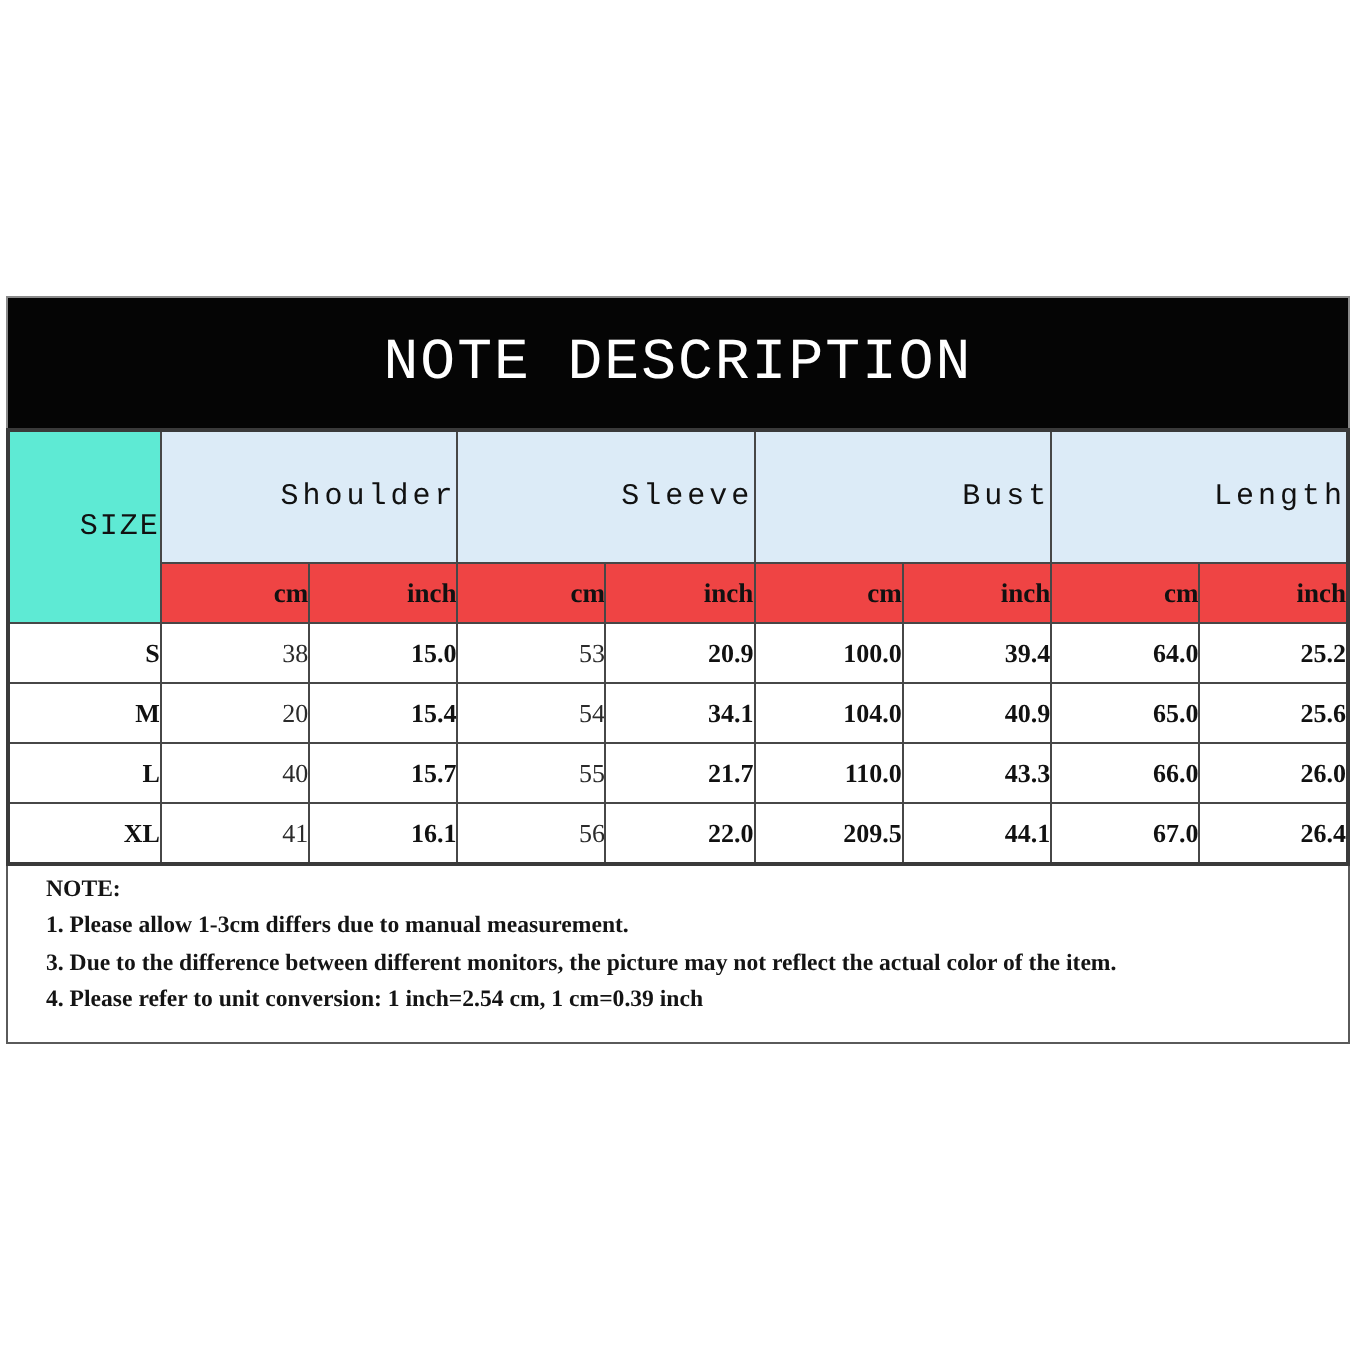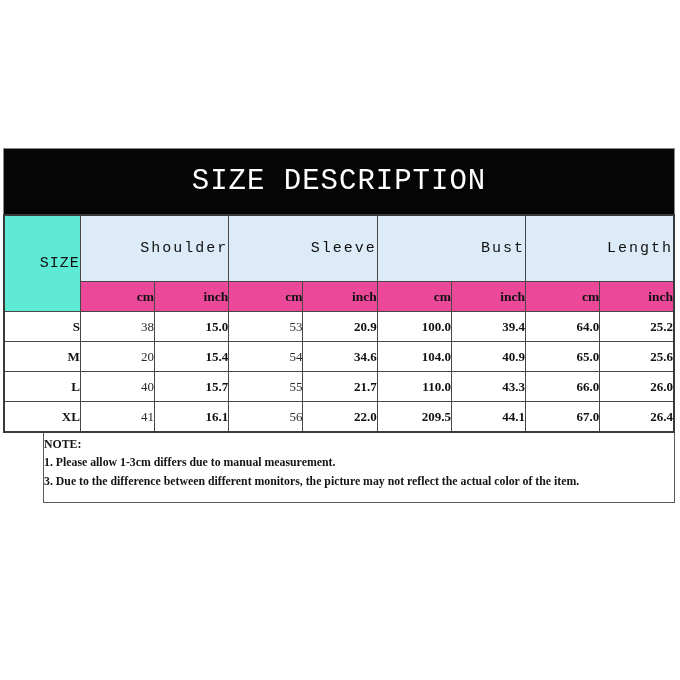--- a/index.html
+++ b/index.html
@@ -63,21 +63,21 @@
   }
   th.group-head {
     background: #dcebf7;
     height: 65px;
     font-family: "Liberation Mono", monospace;
     font-weight: 400;
     font-size: 15px;
     letter-spacing: 2px;
   }
   th.unit-head {
-    background: #ec4899;
+    background: #ef4444;
     height: 29px;
     font-family: "Liberation Serif", serif;
     font-weight: 700;
     font-size: 13.5px;
   }
   th.unit-head.dot { border-left: 1px dotted #555; }
   td.size-cell {
     height: 29px;
     font-weight: 700;
     font-size: 13px;
@@ -91,39 +91,38 @@
   }
   td.val.plain {
     font-weight: 400;
     color: #2b2b2b;
     margin-top: 44px;
   }
   .notes {
     border: 1px solid #5a5a5a;
     border-top: none;
     box-sizing: border-box;
-    padding: 2px 5px 12px 0;
+    padding: 2px 5px 12px 19px;
     font-family: "Liberation Serif", serif;
     font-weight: 700;
     font-size: 11.8px;
     line-height: 1.56;
     color: #141414;
     background: #ffffff;
-    margin-left: 40px;
   }
   .notes div { white-space: nowrap; }
 </style>
 </head>
 <body>
 
 <div class="page">
   <div class="sheet">
 
     <div class="title-bar">
-      <span>SIZE DESCRIPTION</span>
+      <span>NOTE DESCRIPTION</span>
     </div>
 
     <table class="size-table">
       <colgroup>
         <col class="c-size">
         <col>
           <col>
           <col>
           <col>
           <col>
@@ -160,21 +159,21 @@
           <td class="val">100.0</td>
           <td class="val">39.4</td>
           <td class="val">64.0</td>
           <td class="val">25.2</td>
         </tr>
         <tr>
           <td class="size-cell">M</td>
           <td class="val plain">20</td>
           <td class="val">15.4</td>
           <td class="val plain">54</td>
-          <td class="val">34.6</td>
+          <td class="val">34.1</td>
           <td class="val">104.0</td>
           <td class="val">40.9</td>
           <td class="val">65.0</td>
           <td class="val">25.6</td>
         </tr>
         <tr>
           <td class="size-cell">L</td>
           <td class="val plain">40</td>
           <td class="val">15.7</td>
           <td class="val plain">55</td>
@@ -195,16 +194,17 @@
           <td class="val">67.0</td>
           <td class="val">26.4</td>
         </tr>
       </tbody>
     </table>
 
     <div class="notes">
       <div>NOTE:</div>
       <div>1. Please allow 1-3cm differs due to manual measurement.</div>
       <div>3. Due to the difference between different monitors, the picture may not reflect the actual color of the item.</div>
+      <div>4. Please refer to unit conversion: 1 inch=2.54 cm, 1 cm=0.39 inch</div>
     </div>
 
   </div>
 </div>
 
 </body></html>

